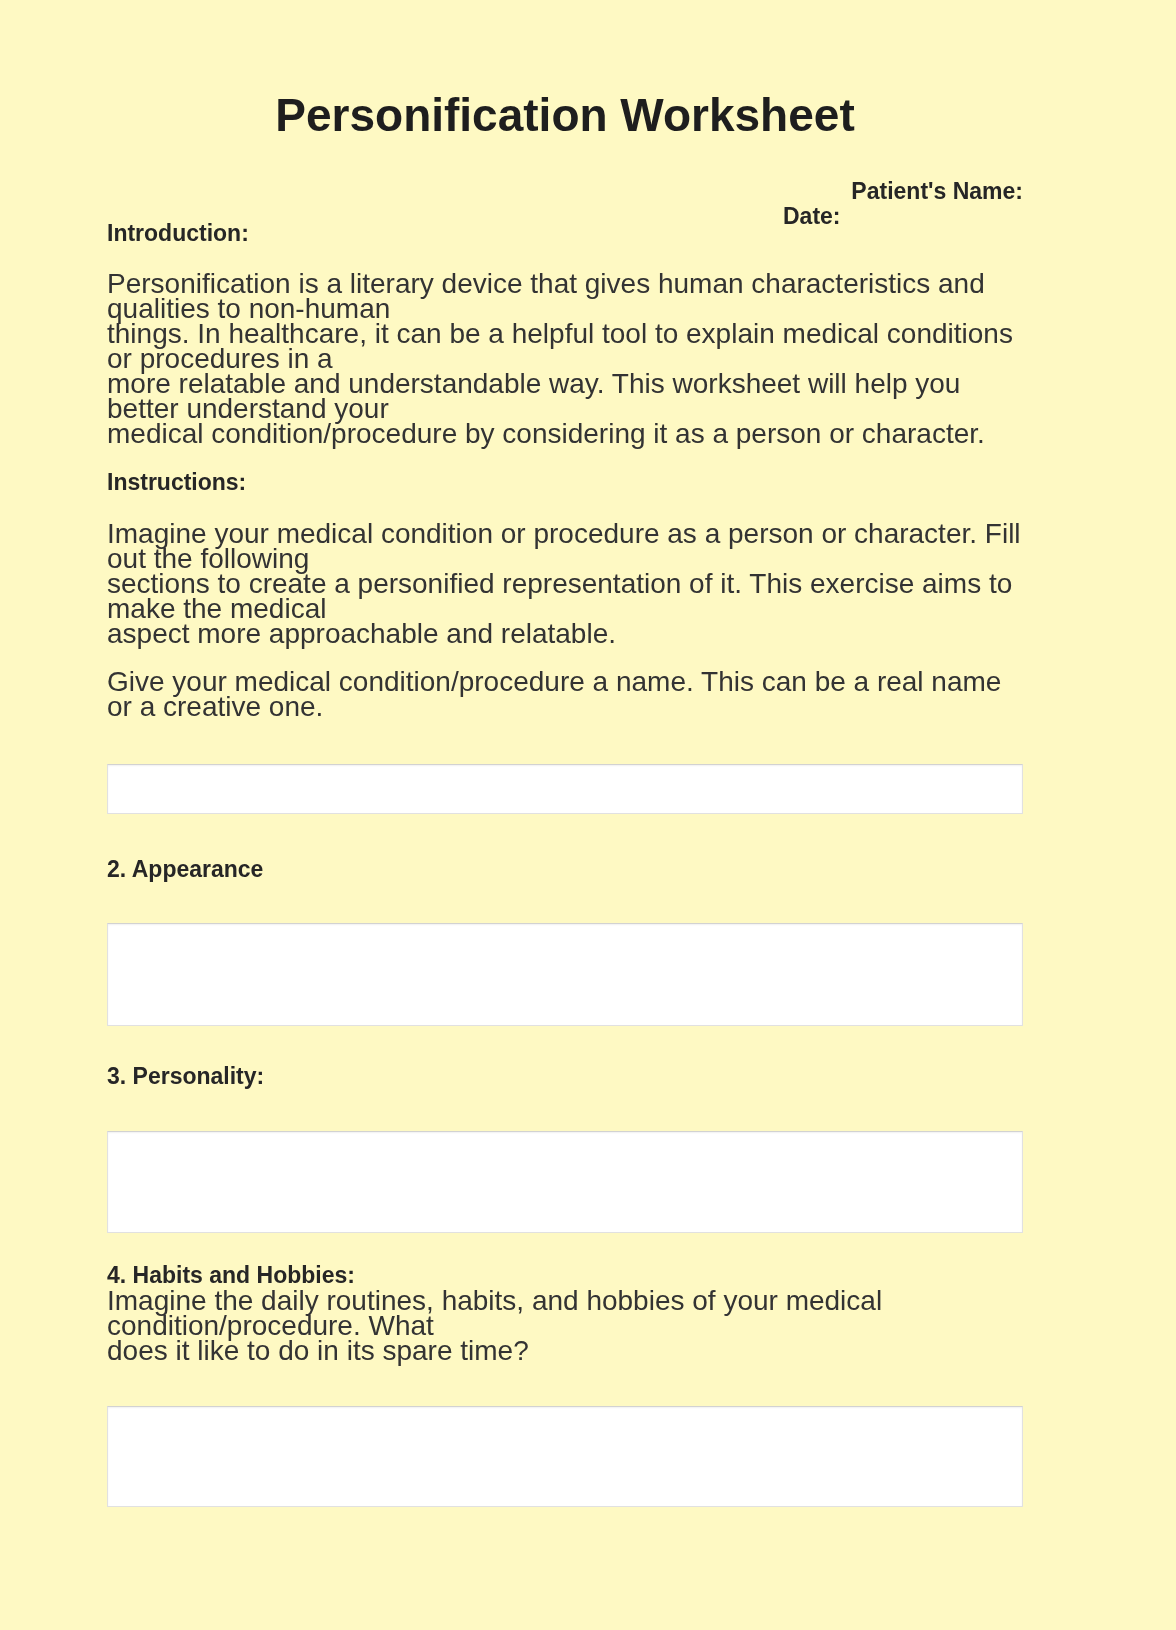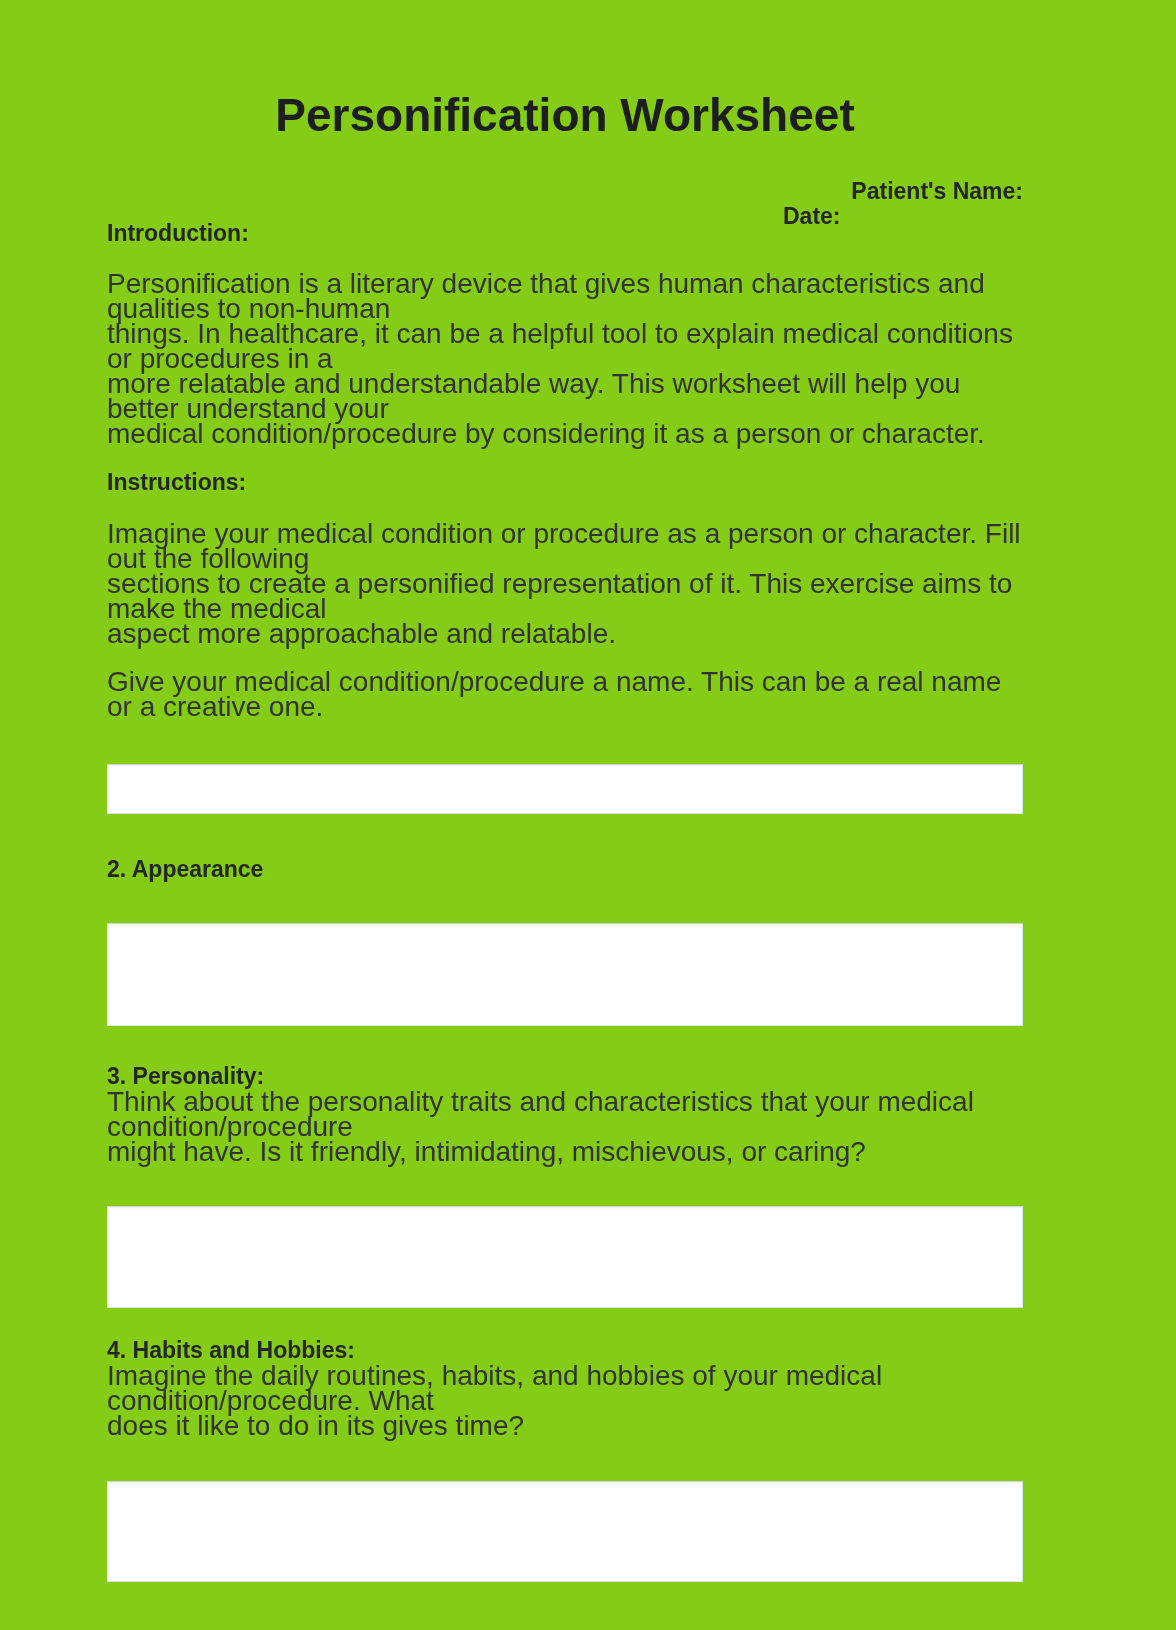--- a/index.html
+++ b/index.html
@@ -9,21 +9,21 @@
     height: 1630px;
     overflow: hidden;
     font-family: "Liberation Sans", sans-serif;
     color: #2f2f2f;
   }
   .page {
     width: 1176px;
     height: 1630px;
     padding-left: 107px;
     padding-right: 153px;
-    background: #84cc16;
+    background: #fef9c3;
   }
   .body-text {
     font-size: 28px;
     line-height: 25px;
     color: #333333;
     white-space: pre-line;
   }
   .hd {
     font-size: 23px;
     line-height: 25px;
@@ -100,25 +100,23 @@
   <div class="body-text m-s1-p">Give your medical condition/procedure a name. This can be a real name or a creative one.</div>
   <textarea class="answer-box m-box1" aria-label="Name answer" style=""></textarea>
 
   <div class="m-s2">
     <div class="hd">2. Appearance</div>
   </div>
   <textarea class="answer-box m-box2" aria-label="Appearance answer" style=""></textarea>
 
   <div class="m-s3">
     <div class="hd">3. Personality:</div>
-    <div class="body-text">Think about the personality traits and characteristics that your medical condition/procedure
-might have. Is it friendly, intimidating, mischievous, or caring?</div>
   </div>
   <textarea class="answer-box m-box3" aria-label="Personality answer" style=""></textarea>
 
   <div class="m-s4">
     <div class="hd">4. Habits and Hobbies:</div>
     <div class="body-text">Imagine the daily routines, habits, and hobbies of your medical condition/procedure. What
-does it like to do in its gives time?</div>
+does it like to do in its spare time?</div>
   </div>
   <textarea class="answer-box m-box4" aria-label="Habits and hobbies answer" style=""></textarea>
 
 </div>
 
 </body></html>

